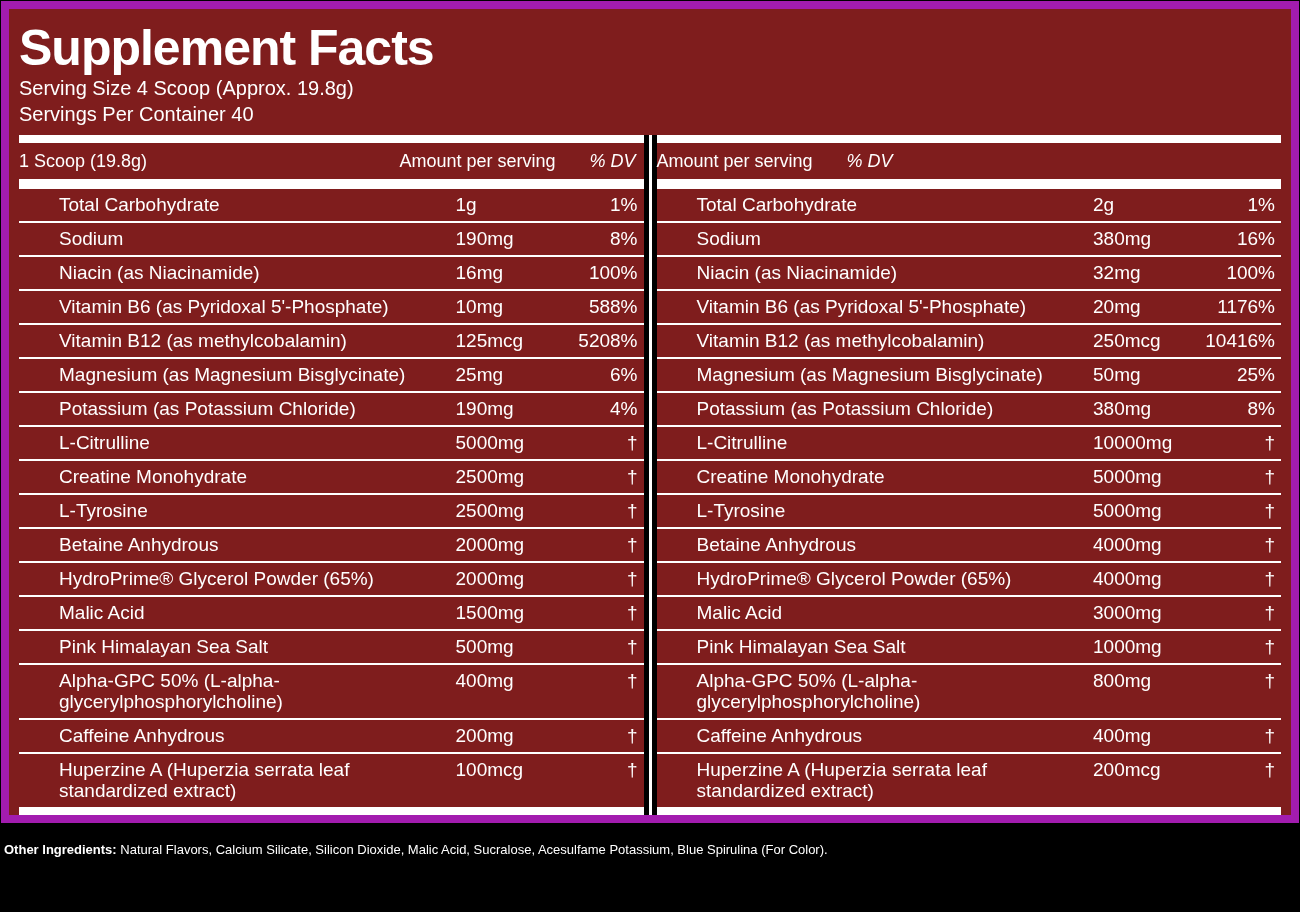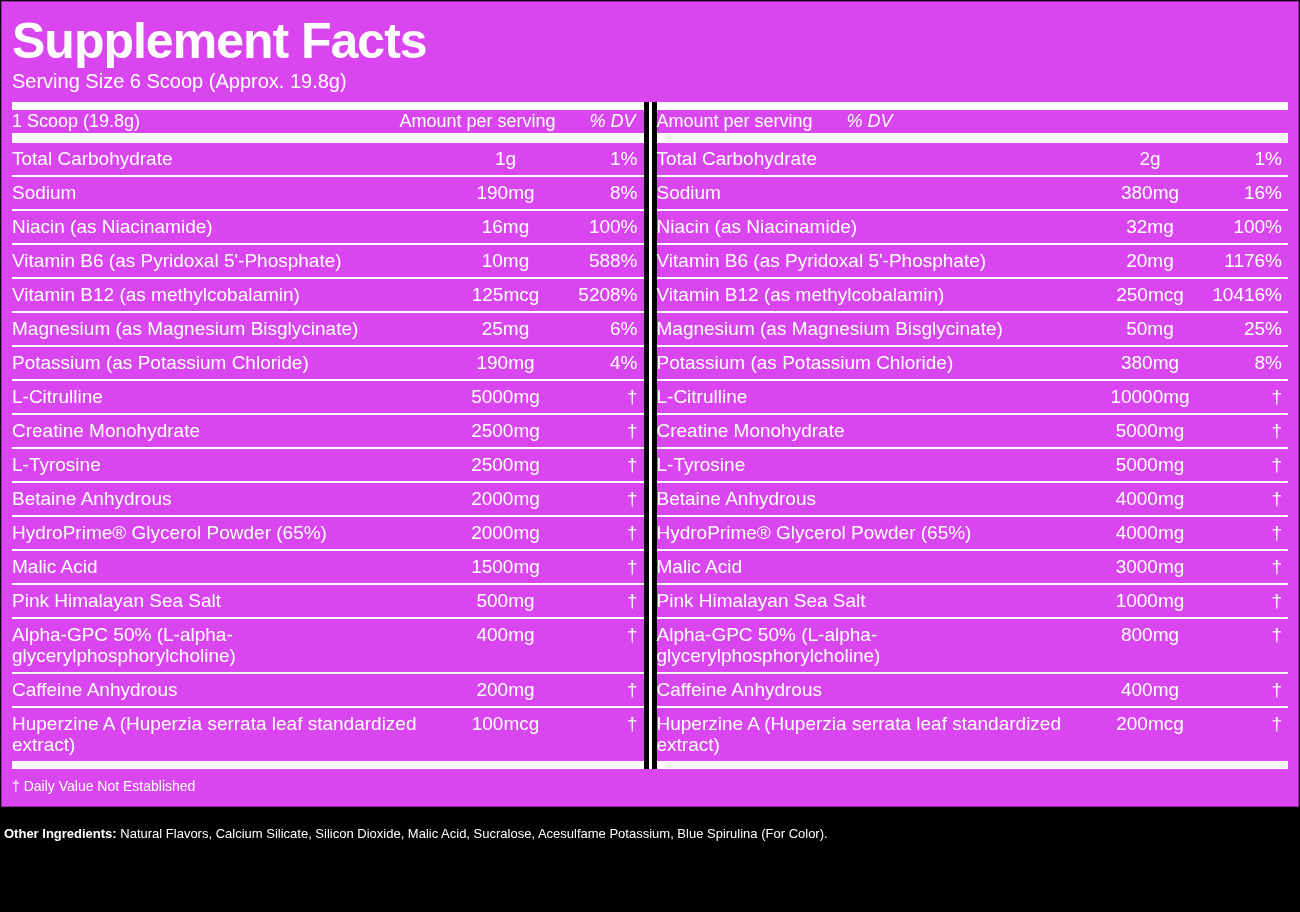--- a/index.html
+++ b/index.html
@@ -8,22 +8,22 @@
     width: 1300px;
     height: 912px;
     background: #000;
     color: #fff;
     font-family: "Liberation Sans", "DejaVu Sans", sans-serif;
     overflow: hidden;
   }
   .panel {
     box-sizing: border-box;
     margin: 1px;
-    border: 1px solid #a21caf;
-    background: #d946ef;
+    border: 8px solid #a21caf;
+    background: #7f1d1d;
   }
   .panel-header {
     padding: 12px 10px 8px 10px;
   }
   .sf-title {
     font-size: 50px;
     font-weight: bold;
     letter-spacing: -1px;
     line-height: 54px;
     margin: 0;
@@ -46,61 +46,62 @@
     flex: 0 0 13px;
     background: linear-gradient(90deg, #000 0, #000 5px, #fff 5px, #fff 8px, #000 8px, #000 13px);
   }
   .thickbar {
     height: 8px;
     background: #fff;
   }
   .col-header {
     display: flex;
     align-items: center;
-    height: 23px;
+    height: 36px;
     font-size: 18px;
   }
   .ch-name { flex: 1 1 auto; white-space: nowrap; }
   .ch-amount { flex: 0 0 auto; text-align: right; white-space: nowrap; }
   .ch-dv { flex: 0 0 88px; box-sizing: border-box; text-align: right; padding-right: 8px; white-space: nowrap; font-style: italic; }
   .calories-row {
     padding: 5px 0 6px 0;
     font-size: 19px;
     line-height: 21px;
   }
   .row {
     display: flex;
     align-items: flex-start;
     border-top: 2px solid #fff;
     padding: 5px 0 6px 0;
     font-size: 19px;
     line-height: 21px;
   }
-  .cell.name { flex: 1 1 auto; padding-right: 8px; }
-  .cell.amount { flex: 0 0 100px; text-align: center; white-space: nowrap; }
+  .cell.name { flex: 1 1 auto; padding-right: 8px; margin-left: 40px; }
+  .cell.amount { flex: 0 0 100px; text-align: left; white-space: nowrap; }
   .cell.dv { flex: 0 0 88px; box-sizing: border-box; text-align: right; padding-right: 6px; white-space: nowrap; }
   .footnote {
     font-size: 14px;
     padding: 9px 10px 12px 10px;
   }
   .other {
     margin: 15px 4px 0 4px;
     font-size: 13px;
     line-height: 23px;
   }
   .oi-label { font-weight: bold; }
 </style>
 </head>
 <body>
 
 <div class="panel">
 
   <div class="panel-header">
     <h1 class="sf-title">Supplement Facts</h1>
-    <div class="serving-line">Serving Size 6 Scoop (Approx. 19.8g)</div>
+    <div class="serving-line">Serving Size 4 Scoop (Approx. 19.8g)</div>
+    <div class="serving-line">Servings Per Container 40</div>
   </div>
 
   <div class="columns">
 
     <div class="col">
       <div class="thickbar"></div>
       <div class="col-header">
         <span class="ch-name">1 Scoop (19.8g)</span>
         <span class="ch-amount">Amount per serving</span>
         <span class="ch-dv">% DV</span>
@@ -322,17 +323,16 @@
     <span class="cell name">Huperzine A (Huperzia serrata leaf standardized extract)</span>
     <span class="cell amount">200mcg</span>
     <span class="cell dv">†</span>
   </div>
 </div>
       <div class="thickbar"></div>
     </div>
 
   </div>
 
-  <div class="footnote">† Daily Value Not Established</div>
 
 </div>
 
 <p class="other"><span class="oi-label">Other Ingredients:</span> <span>Natural Flavors, Calcium Silicate, Silicon Dioxide, Malic Acid, Sucralose, Acesulfame Potassium, Blue Spirulina (For Color).</span></p>
 
 </body></html>

